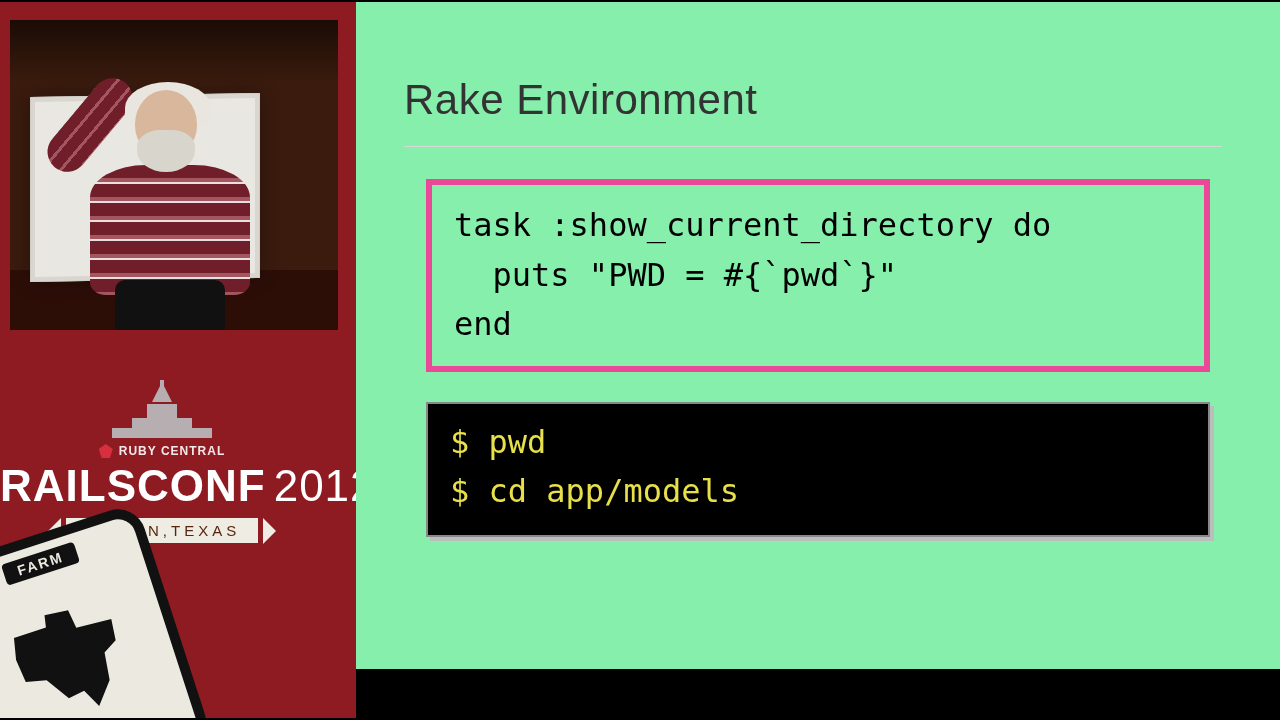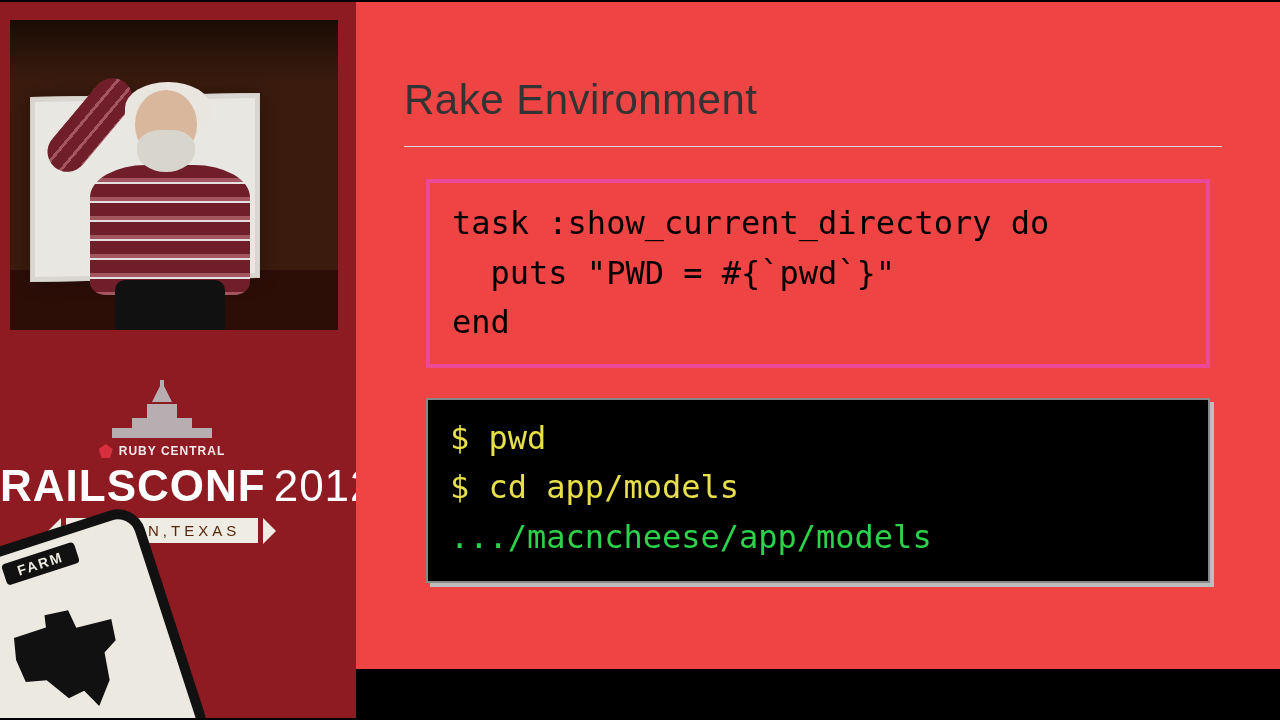--- a/index.html
+++ b/index.html
@@ -141,36 +141,36 @@
     padding:3px 14px; border-radius:4px;
   }
   .sign .label-top { top:18px; }
   .sign svg { position:absolute; left:50%; top:50%; transform:translate(-50%,-48%); }
 
   
   .slide {
     position:absolute;
     left:356px; top:0;
     width: 924px; height:669px;
-    background:#ef4444;
+    background:#86efac;
   }
   .slide .inner { padding: 4px 58px 0 48px; }
   .slide h1 {
     font-weight:300;
     font-size:42px;
     color:#333;
     margin: 72px 0 22px 0;
     letter-spacing:.5px;
   }
   .slide hr {
     border:none; border-top:1px solid #d8d8d8;
     margin-bottom: 32px;
   }
   .codebox {
-    border:4px solid #ec4899;
+    border:6px solid #ec4899;
     padding: 16px 22px;
     font-family: Menlo, Consolas, "DejaVu Sans Mono", monospace;
     font-size:32px;
     line-height:1.55;
     color:#000;
     margin: 0 12px 30px 22px;
     white-space:pre;
   }
   .term {
     background:#000;
@@ -245,20 +245,19 @@
   <div class="slide">
     <div class="inner">
       <h1>Rake Environment</h1>
       <hr>
       <div class="codebox">task :show_current_directory do
   puts "PWD = #{`pwd`}"
 end</div>
       <div class="term" id="terminal">
           <div class="line"><span class="tp">$ </span><span class="tc">pwd</span></div>
           <div class="line"><span class="tp">$ </span><span class="tc">cd app/models</span></div>
-          <div class="line"><span class="to">.../macncheese/app/models</span></div>
         </div>
     </div>
   </div>
 
   <div class="bar-top"></div>
     <div class="bar-bot"></div>
 </div>
 
 </body></html>

